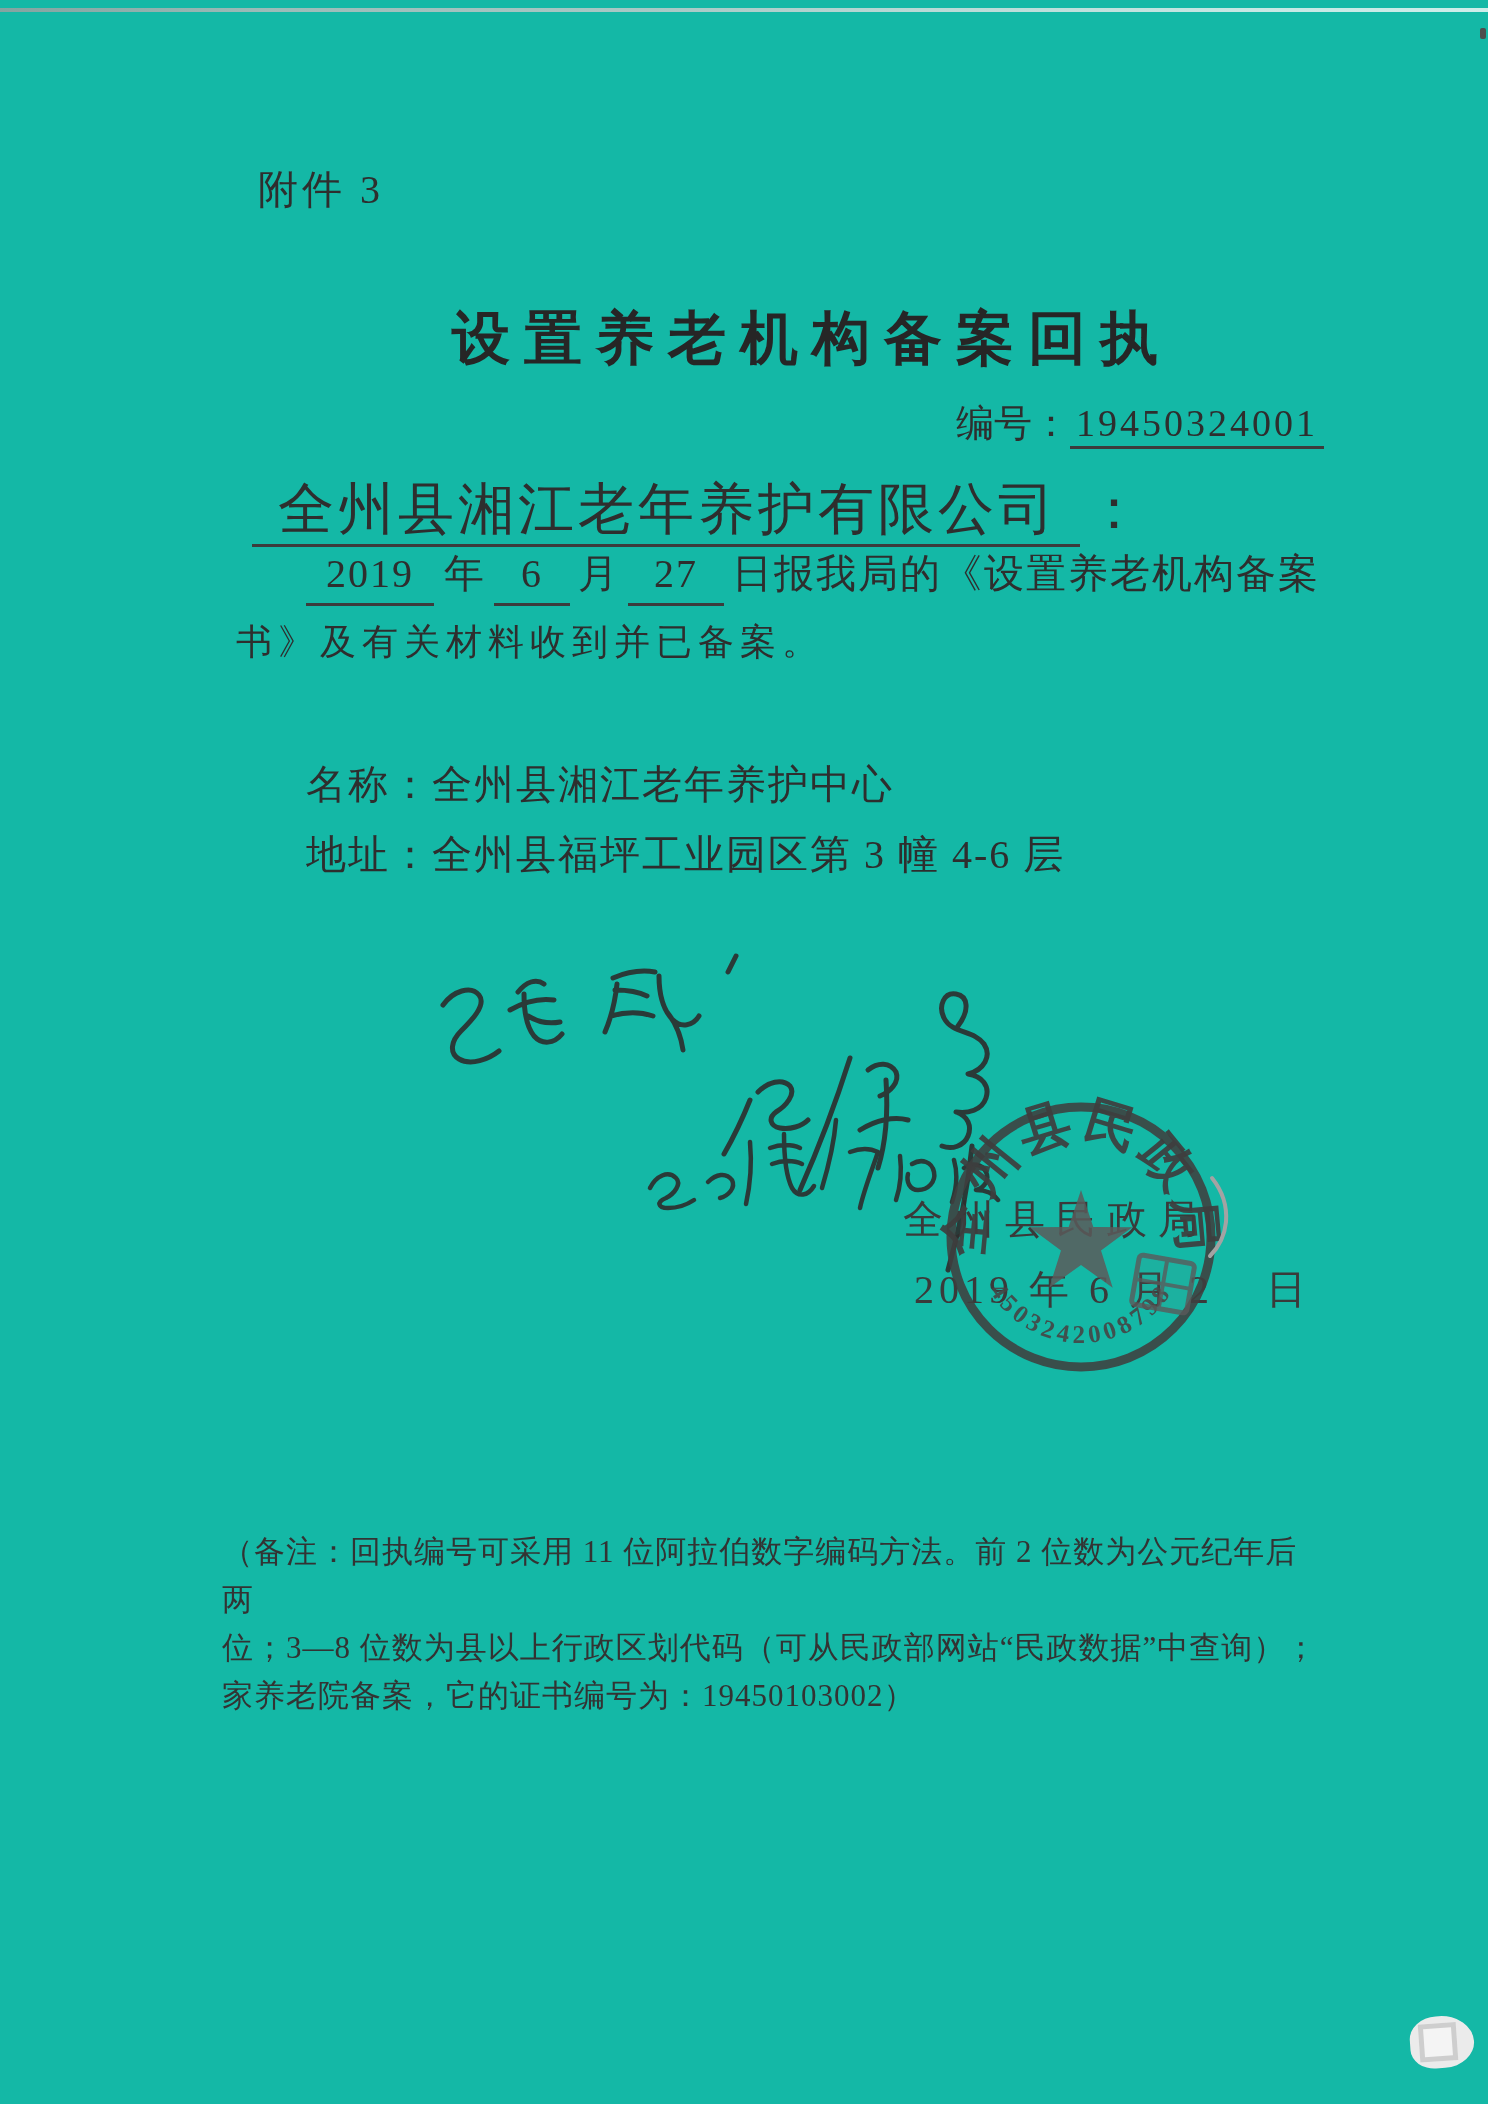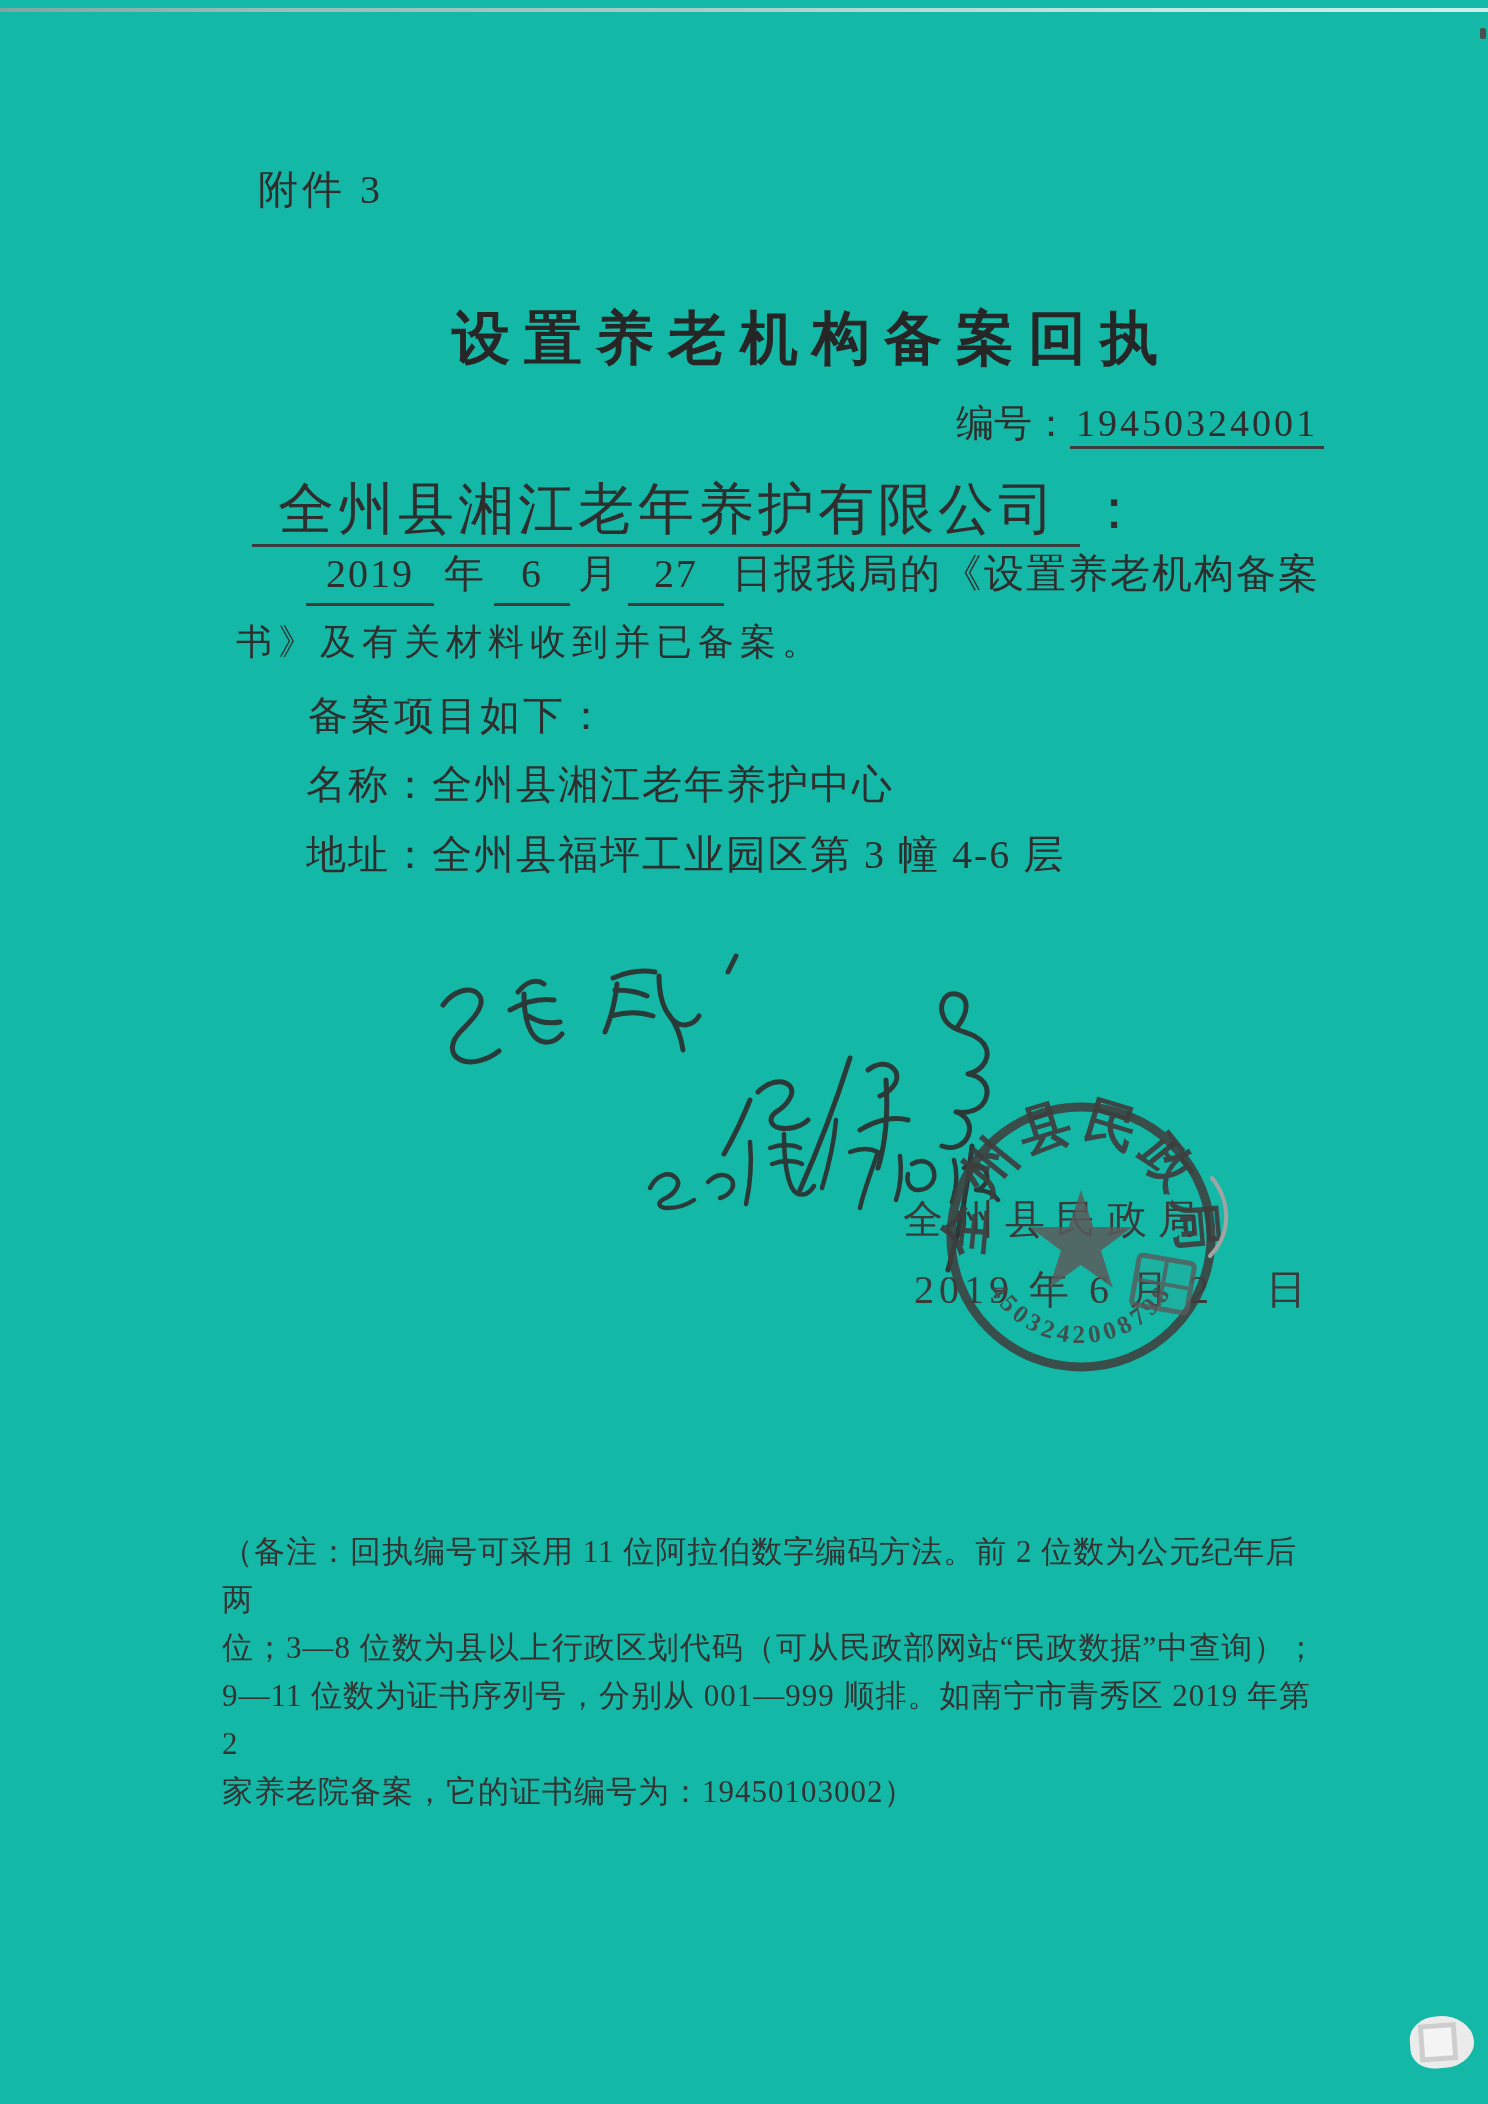--- a/index.html
+++ b/index.html
@@ -66,21 +66,20 @@
   <div class="abs addressee-line">
     <span class="underlined name">全州县湘江老年养护有限公司</span><span class="colon">：</span>
   </div>
 
   <div class="abs para-line1">
     <span class="blank b-year">2019</span><span>年</span><span class="blank b-month">6</span><span>月</span><span class="blank b-day">27</span><span>日报我局的《设置养老机构备案</span>
   </div>
 
   <div class="abs para-line2">书》及有关材料收到并已备案。</div>
 
-  <div class="abs items-heading">备案项目如下：</div>
 
   <div class="abs field-name">名称：全州县湘江老年养护中心</div>
   <div class="abs field-address">地址：全州县福坪工业园区第 3 幢 4-6 层</div>
 
   <svg class="abs hand-svg" width="620" height="400" viewBox="0 0 620 400">
     <g fill="none" stroke="#2d2d2d" stroke-width="5" stroke-linecap="round" stroke-linejoin="round" opacity="0.9">
 
       <g>
         <path d="M45,75 c10,-14 28,-20 36,-10 c8,10 -8,26 -18,36 c-10,10 -12,22 -2,28 c12,7 30,0 40,-8"></path>
         <path d="M120,62 c8,-10 18,-14 26,-8 m-34,26 c14,-8 30,-12 44,-10 m-30,-6 c0,16 2,32 10,42 c8,9 20,8 28,-2 m-34,-18 c10,6 22,8 32,6"></path>
@@ -133,21 +132,20 @@
         <line x1="0" y1="-25" x2="0" y2="25" stroke="#5a5a5a" stroke-width="4"></line>
         <line x1="-28" y1="0" x2="28" y2="0" stroke="#5a5a5a" stroke-width="4"></line>
       </g>
       <path d="M276,86 q16,20 14,44 q-2,20 -16,34" fill="none" stroke="#a3a3a3" stroke-width="4" stroke-linecap="round"></path>
     </svg>
   </div>
 
   <div class="abs footnote">
     <div>（备注：回执编号可采用 11 位阿拉伯数字编码方法。前 2 位数为公元纪年后两</div>
     <div>位；3—8 位数为县以上行政区划代码（可从民政部网站“民政数据”中查询）；</div>
-    <div>9—11 位数为证书序列号，分别从 001—999 顺排。如南宁市青秀区 2019 年第 2</div>
     <div>家养老院备案，它的证书编号为：19450103002）</div>
   </div>
 
   <div class="abs smudge">
     <div class="inner"></div>
   </div>
 
 </div>
 
 </body></html>

